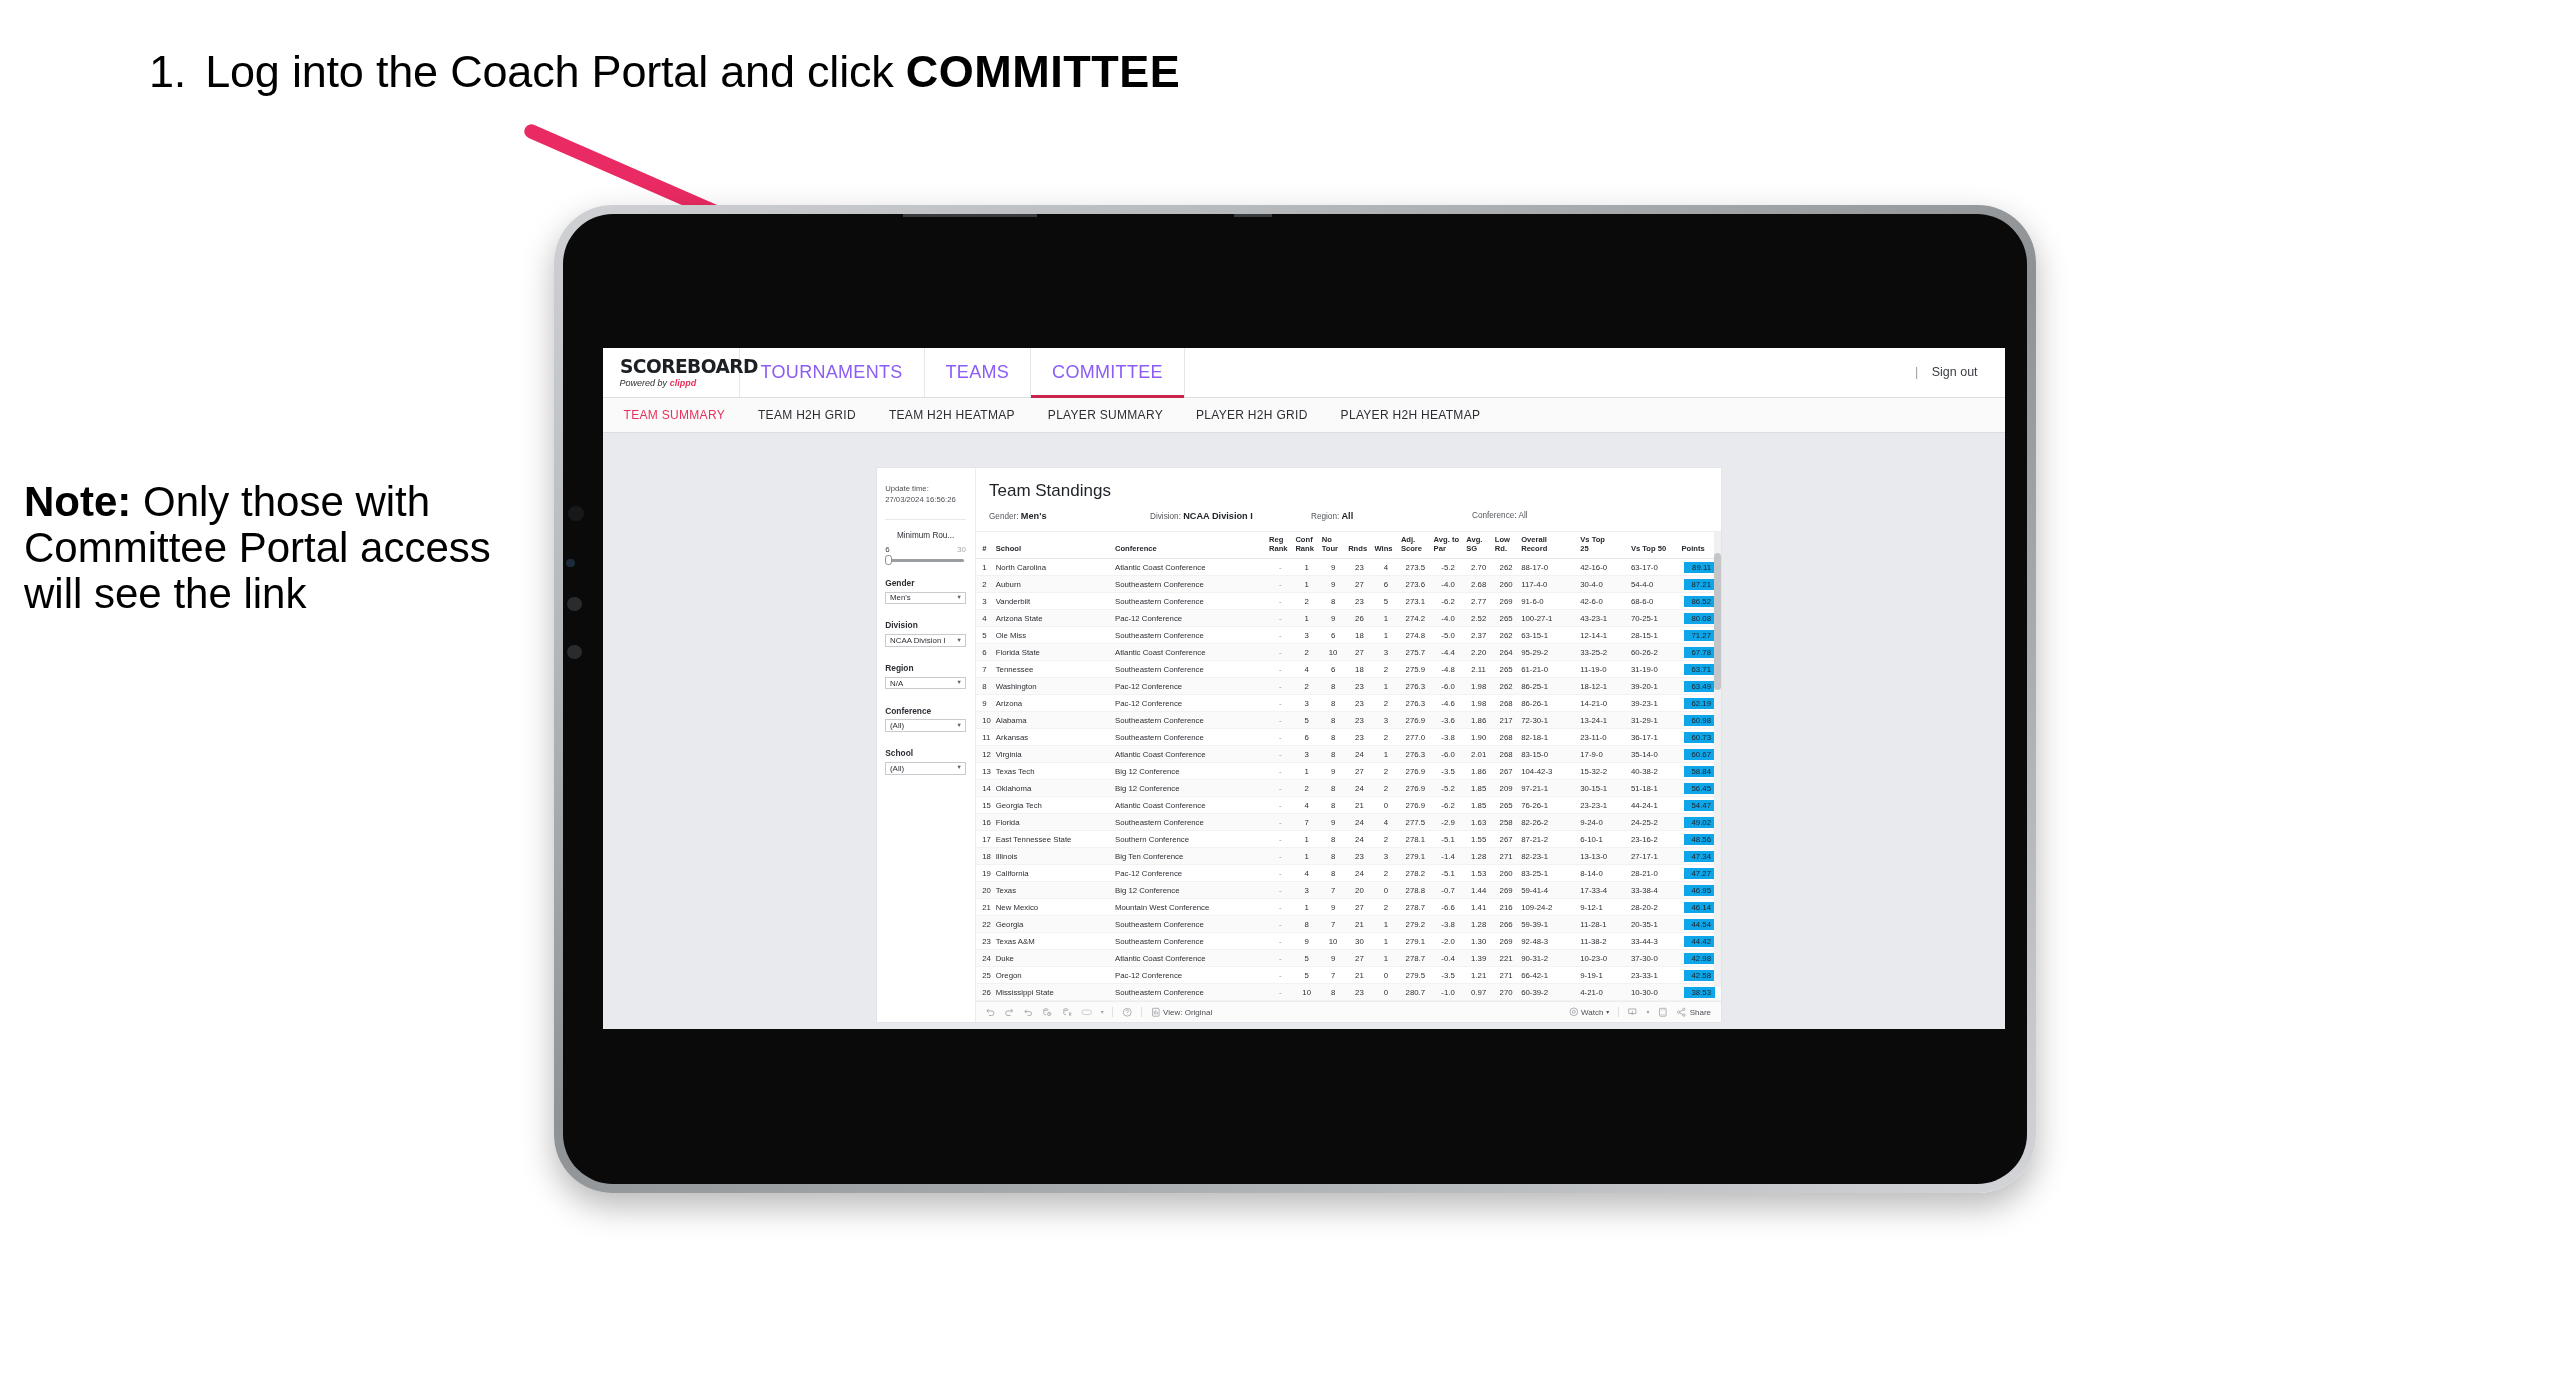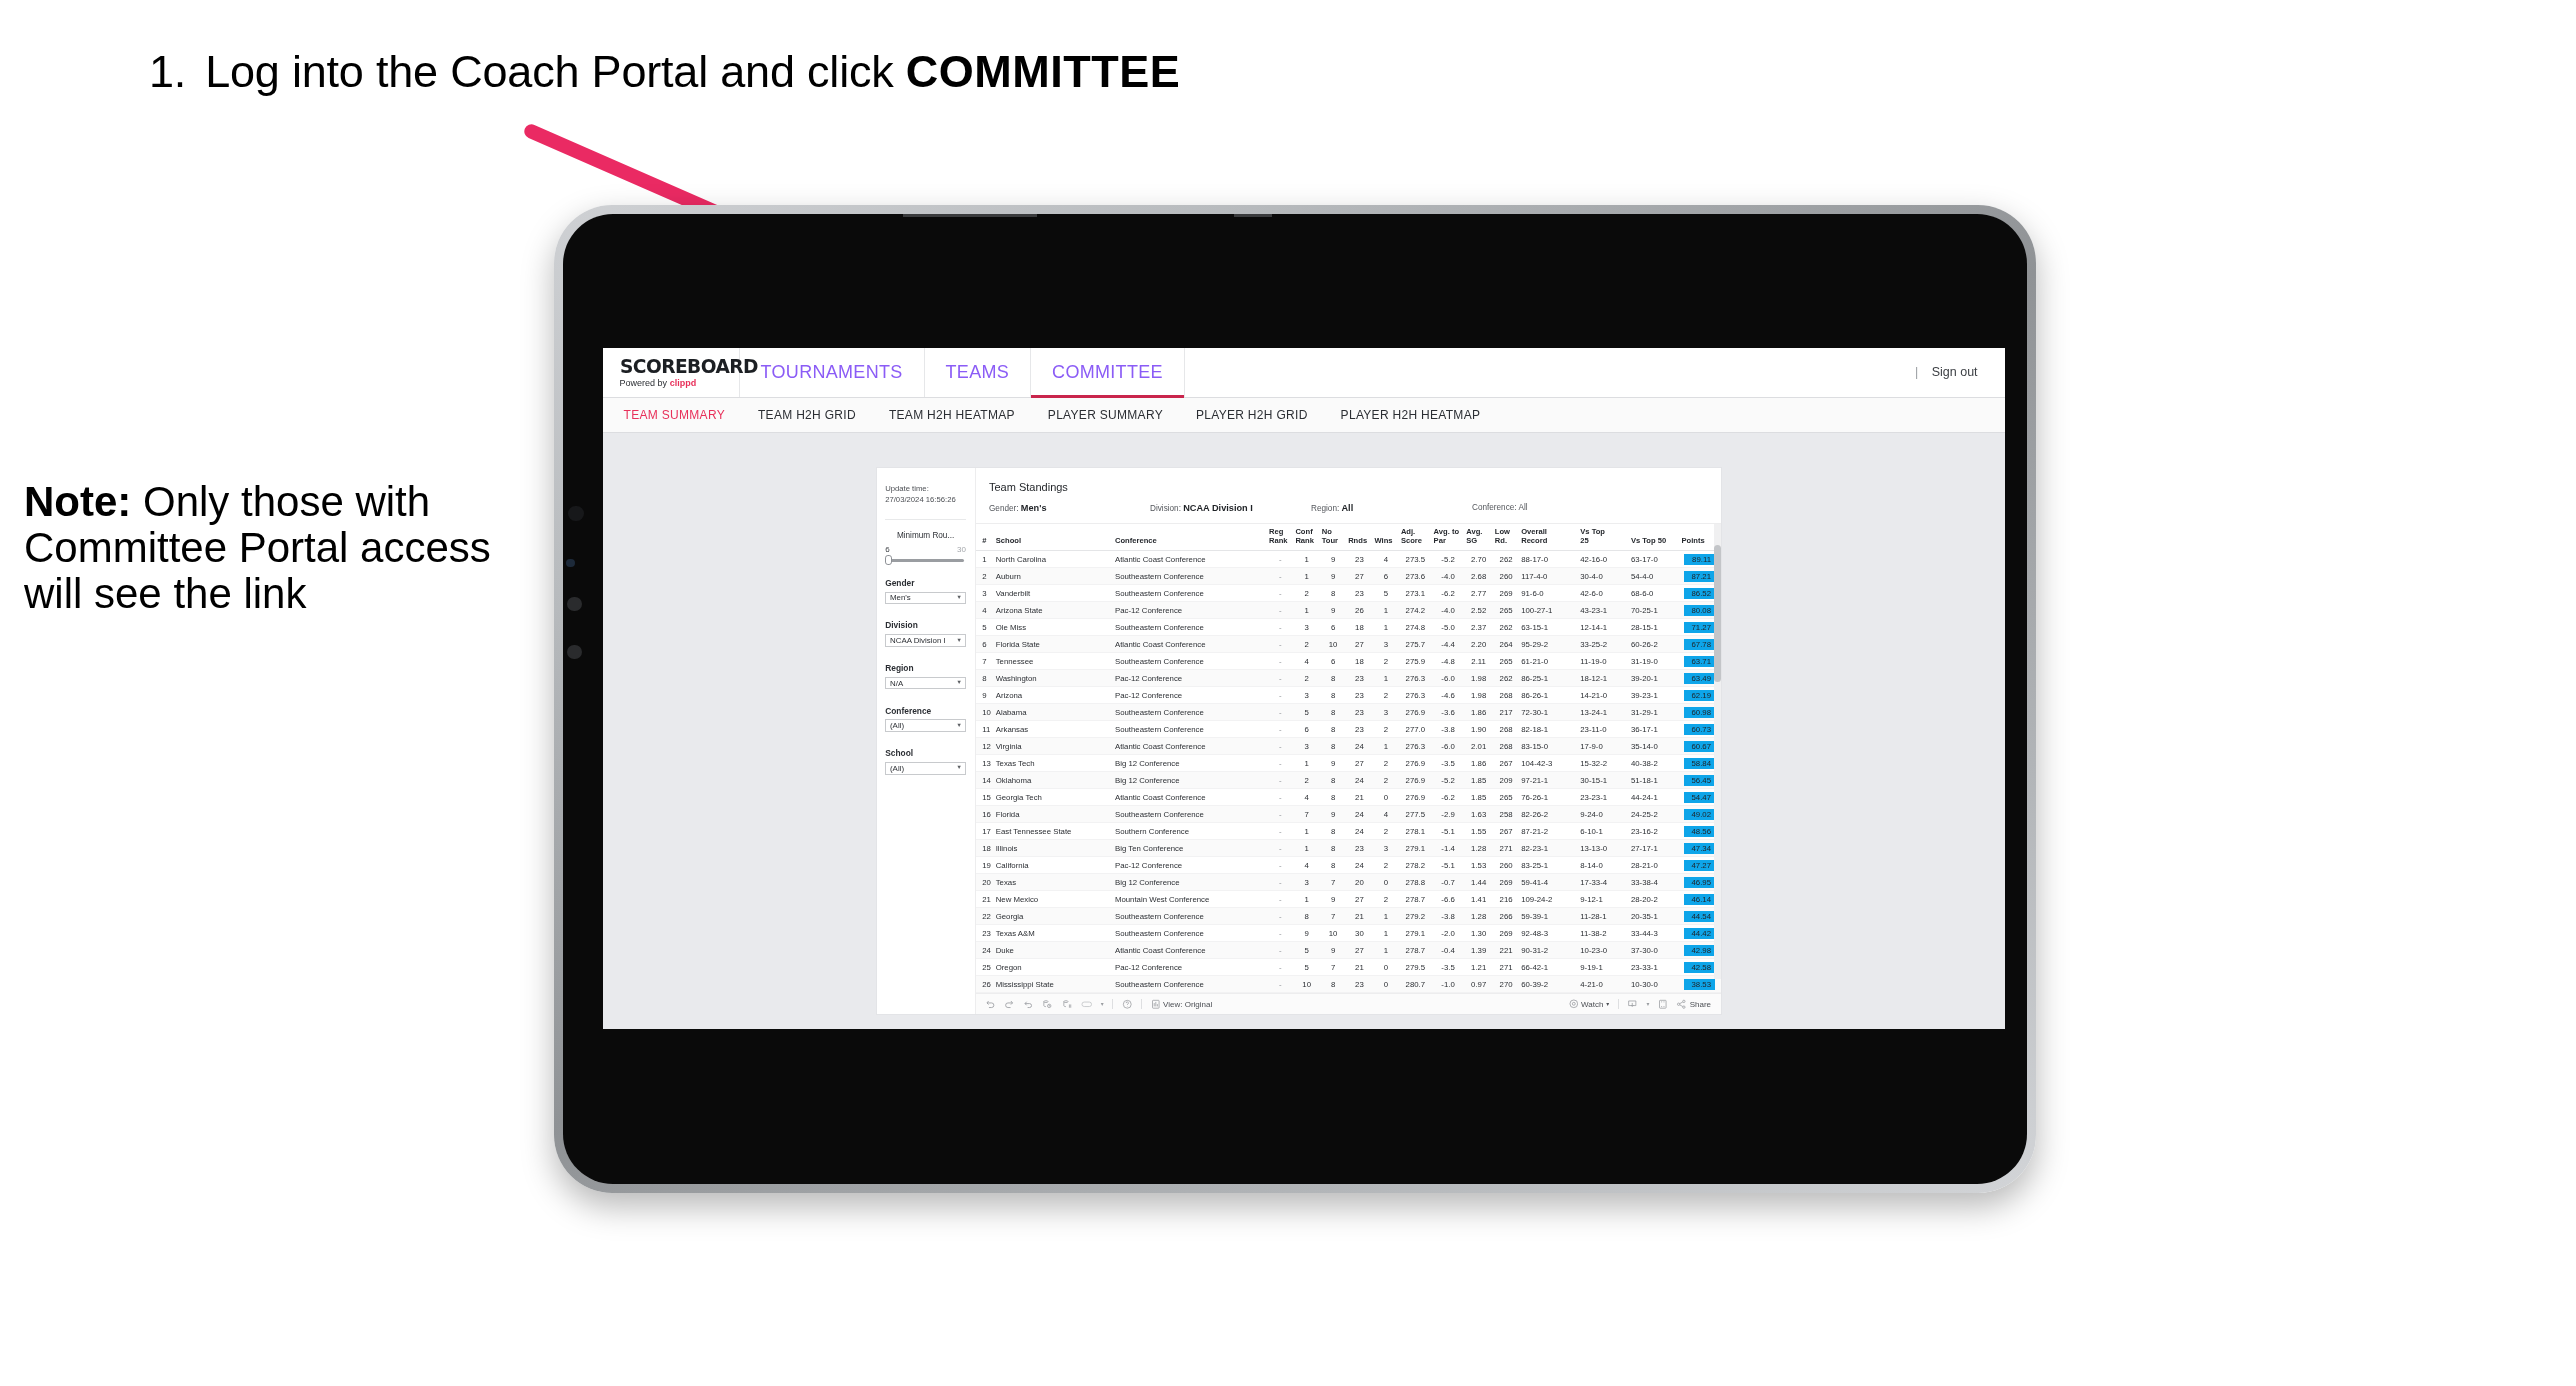--- a/index.html
+++ b/index.html
@@ -111,20 +111,21 @@
     color: #1c1f23;
     line-height: 1;
     transform: scaleX(0.93);
     transform-origin: left center;
   }
   .logo-sub {
     font-size: 9px;
     color: #2b2e33;
     margin-top: 2.9px;
     line-height: 1;
+    font-style: italic;
   }
   .logo-sub span { color: #e8305a; font-weight: 700; }
 
   .nav-tab {
     display: flex;
     align-items: center;
     padding: 16px 21px;
     font-size: 18px;
     color: #8b5cf6;
     letter-spacing: 0.3px;
@@ -236,21 +237,21 @@
     padding: 0 2.9px 0 3.8px;
     font-size: 7.9px;
     color: #2b2e33;
     cursor: pointer;
   }
   .caret { font-size: 5.8px; color: #5c5f63; line-height: 1; }
 
   
   .viz-main { flex: 1; min-width: 0; }
   .viz-head { padding: 13.4px 0 0 13.4px; border-bottom: 1px solid #ededee; }
-  .viz-title { font-size: 11px; color: #1f2226; margin-bottom: 10.5px; }
+  .viz-title { font-size: 17px; color: #1f2226; margin-bottom: 10.5px; }
   .viz-filters-row {
     display: flex;
     font-size: 8.2px;
     color: #54575c;
     padding-bottom: 9.6px;
   }
   .vf { width: 161px; }
   .vf b { color: #1f2226; font-size: 9.2px; font-weight: 700; }
 
   

